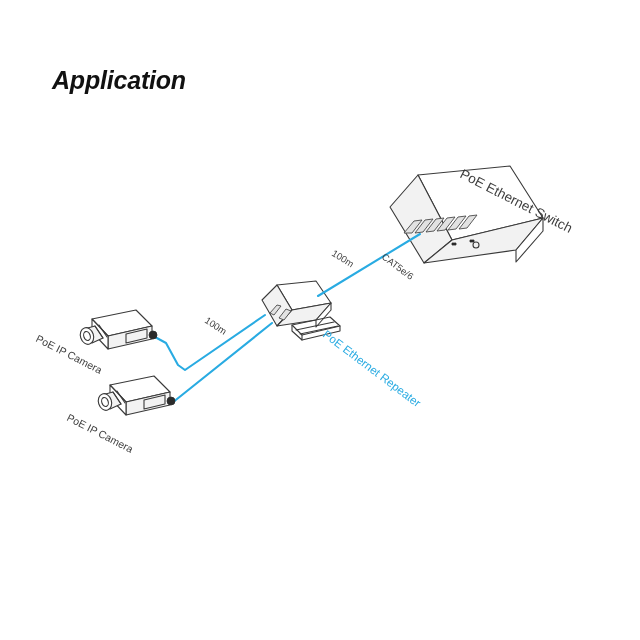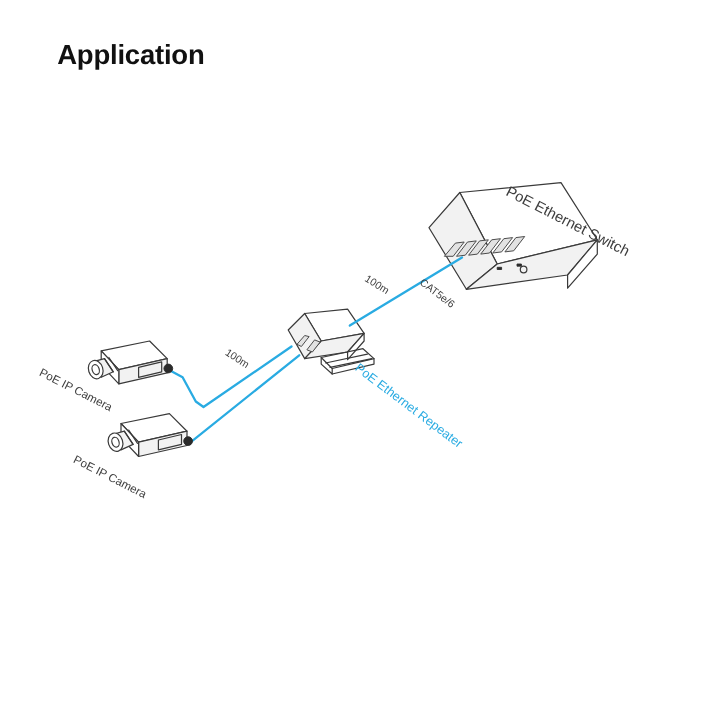--- a/index.html
+++ b/index.html
@@ -10,26 +10,27 @@
   body {
     width: 640px;
     height: 640px;
     position: relative;
     overflow: hidden;
     font-family: "Liberation Sans", sans-serif;
   }
   #page-title {
     position: absolute;
     left: 52px;
-    top: 38px;
+    top: 68px;
     font-size: 25px;
     font-weight: bold;
     color: #111111;
     letter-spacing: -0.2px;
     line-height: 1;
+    font-style: italic;
   }
   #diagram-canvas {
     position: absolute;
     left: 0;
     top: 0;
     width: 640px;
     height: 640px;
   }
   svg { display: block; }
   .line-art {

